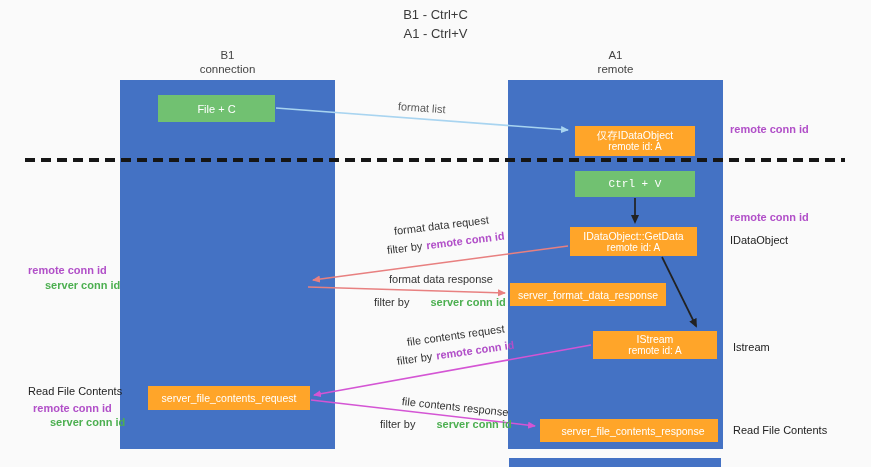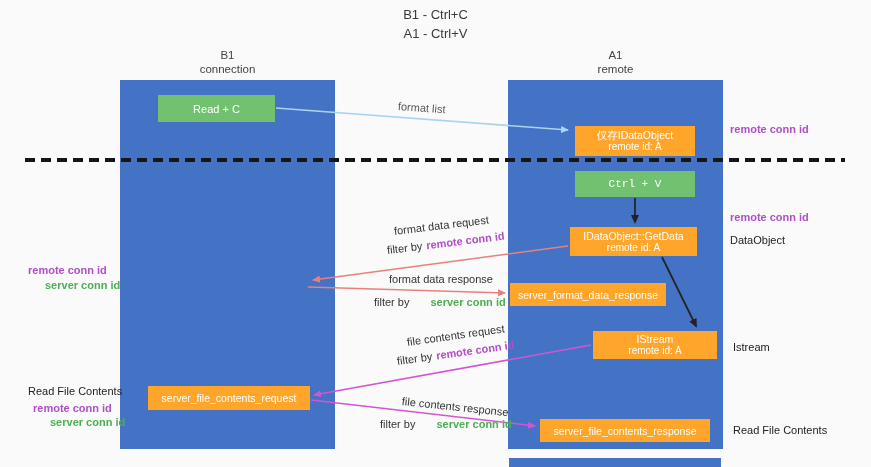--- a/index.html
+++ b/index.html
@@ -74,21 +74,21 @@
     <line x1="568" y1="246" x2="313" y2="280" stroke="#e88080" stroke-width="1.5" marker-end="url(#m-red)"></line>
     <line x1="308" y1="287" x2="505" y2="293" stroke="#e88080" stroke-width="1.5" marker-end="url(#m-red)"></line>
     <line x1="662" y1="257" x2="696" y2="326" stroke="#222" stroke-width="1.7" marker-end="url(#m-blk)"></line>
     <line x1="591" y1="345" x2="314" y2="395" stroke="#d455d4" stroke-width="1.5" marker-end="url(#m-mag)"></line>
     <line x1="311" y1="400" x2="535" y2="426" stroke="#d455d4" stroke-width="1.5" marker-end="url(#m-mag)"></line>
   </svg>
 
   <div class="abs divider"></div>
 
   <div class="abs box box-green" style="left:158px;top:95px;width:117px;height:27px;">
-    <span>Read + C</span>
+    <span>File + C</span>
   </div>
 
   <div class="abs box box-orange" style="left:575px;top:126px;width:120px;height:30px;">
     <div>仅存IDataObject</div>
     <div class="l2">remote id: A</div>
   </div>
 
   <div class="abs box box-green" style="left:575px;top:171px;width:120px;height:26px;font-family:Liberation Mono, monospace;">
     <span>Ctrl + V</span>
   </div>
@@ -105,21 +105,21 @@
 
   <div class="abs box box-orange" style="left:593px;top:331px;width:124px;height:28px;">
     <div>IStream</div>
     <div class="l2">remote id: A</div>
   </div>
 
   <div class="abs box box-orange" style="left:148px;top:386px;width:162px;height:24px;">
     <span>server_file_contents_request</span>
   </div>
 
-  <div class="abs box box-orange" style="left:540px;top:419px;width:170px;height:23px;">
+  <div class="abs box box-orange" style="left:540px;top:419px;width:170px;height:23px;padding-left:8px;">
     <span>server_file_contents_response</span>
   </div>
 
   <div class="abs albl" style="left:398px;top:100px;transform:rotate(4deg);color:#5a5a5a;">format list</div>
 
   <div class="abs albl" style="left:394px;top:225px;transform:rotate(-7deg);color:#333;">format data request</div>
   <div class="abs mix" style="left:387px;top:244px;transform:rotate(-7deg);">
     <span class="pre">filter by</span>
     <span class="conn-remote">remote conn id</span>
   </div>
@@ -137,21 +137,21 @@
   </div>
 
   <div class="abs albl" style="left:402px;top:395px;transform:rotate(6deg);color:#333;">file contents response</div>
   <div class="abs mix" style="left:380px;top:418px;">
     <span class="pre">filter by</span>
     <span class="conn-server">server conn id</span>
   </div>
 
   <div class="abs connlbl conn-remote" style="left:730px;top:123px;">remote conn id</div>
   <div class="abs connlbl conn-remote" style="left:730px;top:211px;">remote conn id</div>
-  <div class="abs sidelbl" style="left:730px;top:234px;">DataObject</div>
+  <div class="abs sidelbl" style="left:730px;top:234px;">IDataObject</div>
   <div class="abs sidelbl" style="left:733px;top:341px;">Istream</div>
   <div class="abs sidelbl" style="left:733px;top:424px;">Read File Contents</div>
 
   <div class="abs connlbl conn-remote" style="left:28px;top:264px;">remote conn id</div>
   <div class="abs connlbl conn-server" style="left:28px;top:279px;">server conn id</div>
   <div class="abs sidelbl" style="left:28px;top:385px;">Read File Contents</div>
   <div class="abs connlbl conn-remote" style="left:33px;top:402px;">remote conn id</div>
   <div class="abs connlbl conn-server" style="left:33px;top:416px;">server conn id</div>
 
 </div>

